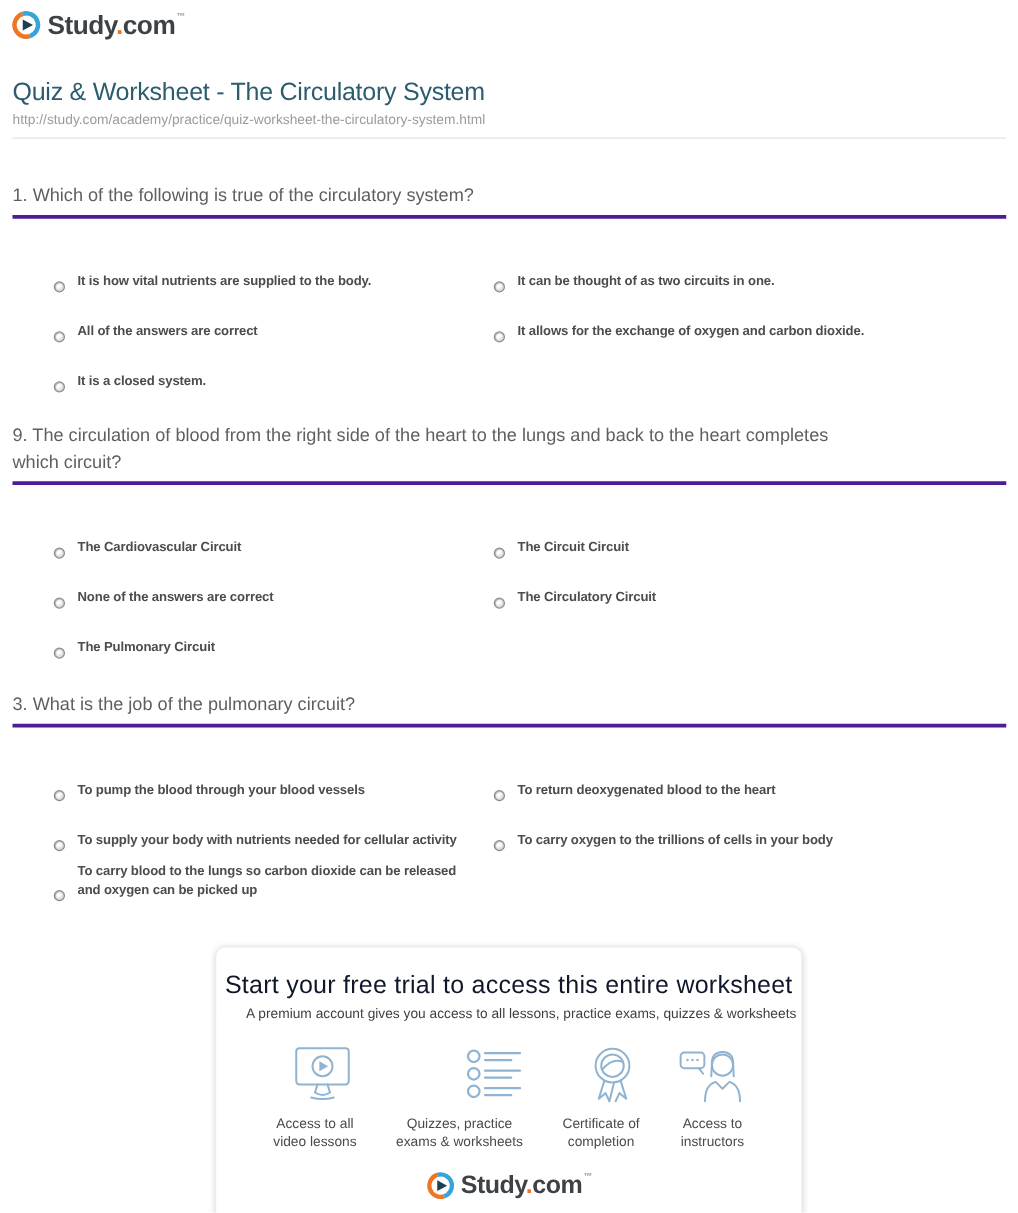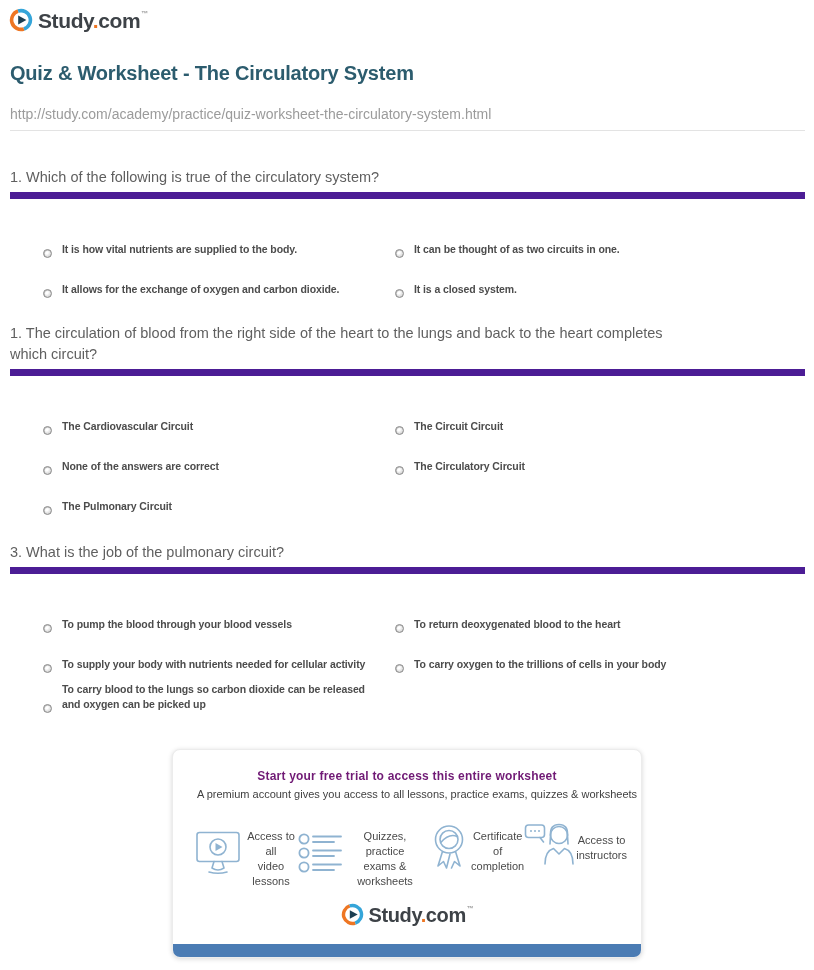--- a/index.html
+++ b/index.html
@@ -12,51 +12,51 @@
   
   .logo { display:inline-flex; align-items:center; gap:5px; text-decoration:none; cursor:pointer; }
   .logo-header { margin:8px 0 0 9px; }
   .logo-icon svg { display:block; }
   .logo-text { font-weight:bold; color:#3d4247; letter-spacing:-0.4px; line-height:1; }
   .logo-header .logo-text { font-size:21px; }
   .logo-dot { color:#ee7623; }
   .logo-tm { font-size:7px; vertical-align:top; color:#9a9a9a; margin-left:1px; }
   
   .main { padding:0 9px 0 10px; }
-  .page-title { margin-top:26px; font-size:20px; font-weight:bold; color:#2c5c6e; letter-spacing:-0.2px; }
-  .page-url { margin-top:21px; font-size:14px; color:#9b9b9b; }
+  .page-title { margin-top:26px; font-size:20px; font-weight:normal; color:#2c5c6e; letter-spacing:-0.2px; }
+  .page-url { margin-top:4px; font-size:11px; color:#9b9b9b; }
   .top-divider { border:none; border-top:1px solid #e3e3e3; margin-top:8px; }
   .question { margin-top:0; }
   .q-1 { margin-top:36px; }
   .q-2 { margin-top:25px; }
   .q-3 { margin-top:27px; }
-  .q-heading { border-bottom:7px solid #4c1d95; padding-bottom:4px; }
+  .q-heading { border-bottom:3px solid #4c1d95; padding-bottom:4px; }
   .q-heading span { display:inline-block; max-width:672px; font-size:14.5px; color:#5f5f5f; line-height:1.45; }
   .options { display:grid; grid-template-columns:352px 1fr; margin:19px 0 0 33px; }
   .option { display:flex; align-items:flex-end; gap:10px; min-height:40px; padding-right:14px; }
   .radio {
     flex:0 0 auto; width:9px; height:9px; margin-top:1px; border-radius:50%;
     border:1px solid #8a8a8a;
     background:radial-gradient(circle at 35% 30%, #ffffff 25%, #e2e2e2 60%, #c7c7c7 100%);
     box-shadow:inset 0.5px 0.5px 1px rgba(0,0,0,0.35);
     cursor:pointer;
   }
   .opt-label { font-size:10.5px; font-weight:bold; color:#4c4c4c; line-height:1.5; max-width:330px; letter-spacing:-0.1px; }
   .col-right .opt-label { max-width:360px; }
   
   .promo {
     width:470px; margin:36px 0 0 172px;
     background:#fff; border:1px solid #ececec; border-radius:8px;
     box-shadow:0 1px 5px rgba(0,0,0,0.16);
     overflow:hidden; text-align:center;
   }
-  .promo-heading { margin-top:19px; font-size:12px; font-weight:700; color:#701a75; letter-spacing:0.2px; }
+  .promo-heading { margin-top:19px; font-size:20px; font-weight:400; color:#0f172a; letter-spacing:0.2px; }
   .promo-sub { margin-top:5px; font-size:11px; color:#3f3f3f;margin-left:20px; }
   .features { display:flex; justify-content:space-evenly; align-items:flex-start; margin-top:20px; padding:0 14px; }
-  .feature { display:flex; flex-direction:row; align-items:center; }
+  .feature { display:flex; flex-direction:column; align-items:flex-end; }
   .feature-icon { height:46px; display:flex; align-items:center; }
   .feature-icon svg { display:block; }
   .feature-label { margin-top:9px; font-size:11px; color:#4a4a4a; line-height:1.35; white-space:pre-line; }
   .promo-logo-row { margin-top:15px; }
   .promo-logo-row .logo-text { font-size:20px; }
   .promo-banner {
     margin-top:14px; padding:6px 0 7px; color:#fff; font-size:11px; letter-spacing:0.1px;
     cursor:pointer;
   }
 </style>
@@ -89,33 +89,37 @@
     <div class="q-heading"><span>1. Which of the following is true of the circulatory system?</span></div>
     <div class="options">
       <div class="option col-left">
         <span class="radio"></span>
         <span class="opt-label">It is how vital nutrients are supplied to the body.</span>
       </div>
       <div class="option col-right">
         <span class="radio"></span>
         <span class="opt-label">It can be thought of as two circuits in one.</span>
       </div>
+      <div class="option col-left">
+        <span class="radio"></span>
+        <span class="opt-label">All of the answers are correct</span>
+      </div>
       <div class="option col-right">
         <span class="radio"></span>
         <span class="opt-label">It allows for the exchange of oxygen and carbon dioxide.</span>
       </div>
       <div class="option col-left">
         <span class="radio"></span>
         <span class="opt-label">It is a closed system.</span>
       </div>
     </div>
   </div>
 
   <div class="question q-2">
-    <div class="q-heading"><span>1. The circulation of blood from the right side of the heart to the lungs and back to the heart completes which circuit?</span></div>
+    <div class="q-heading"><span>9. The circulation of blood from the right side of the heart to the lungs and back to the heart completes which circuit?</span></div>
     <div class="options">
       <div class="option col-left">
         <span class="radio"></span>
         <span class="opt-label">The Cardiovascular Circuit</span>
       </div>
       <div class="option col-right">
         <span class="radio"></span>
         <span class="opt-label">The Circuit Circuit</span>
       </div>
       <div class="option col-left">

